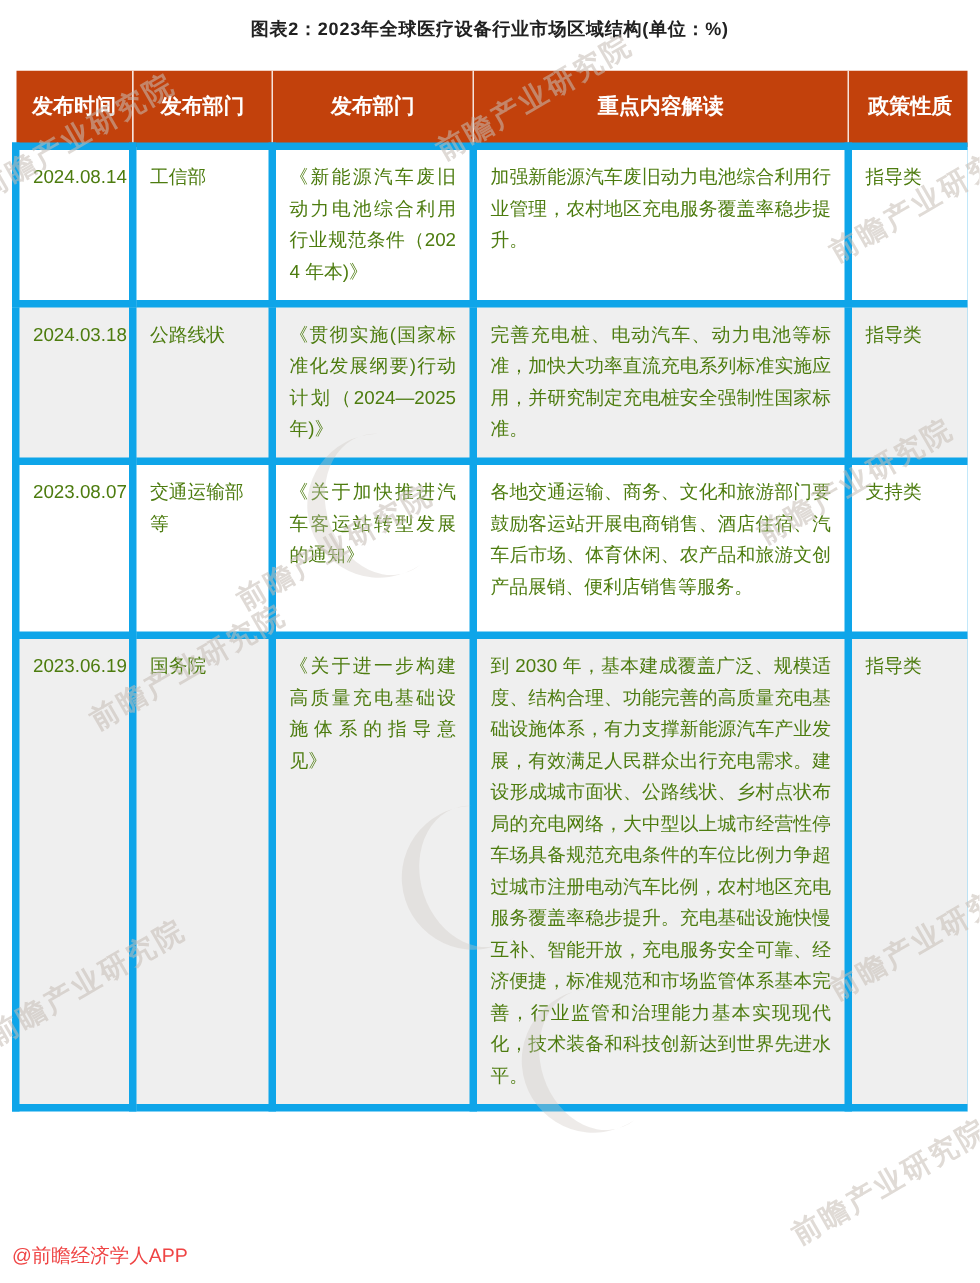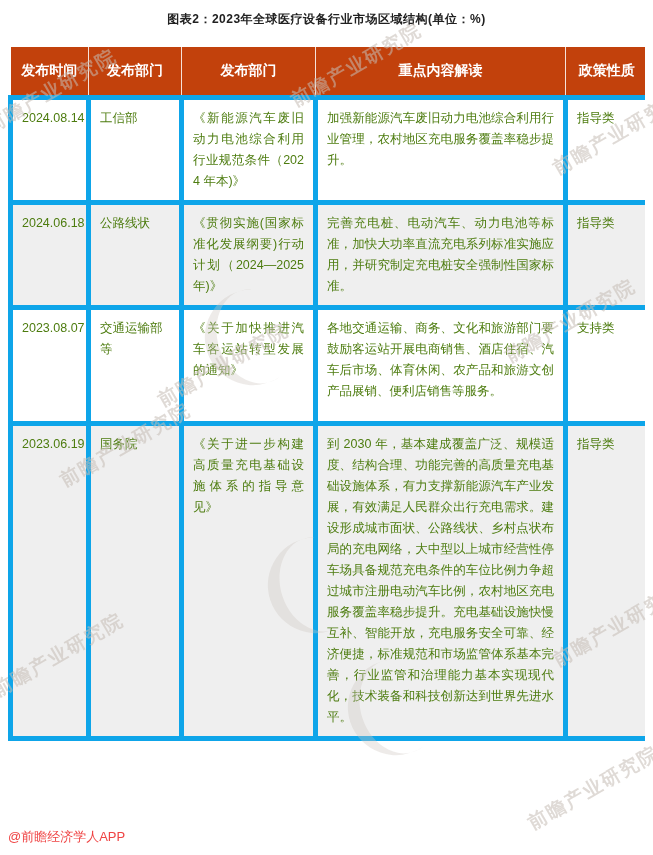--- a/index.html
+++ b/index.html
@@ -127,21 +127,21 @@
       </thead>
       <tbody>
           <tr>
             <td class="cell-date">2024.08.14</td>
             <td class="cell-dept">工信部</td>
             <td class="cell-policy">《新能源汽车废旧动力电池综合利用行业规范条件（2024 年本)》</td>
             <td class="cell-content">加强新能源汽车废旧动力电池综合利用行业管理，农村地区充电服务覆盖率稳步提升。</td>
             <td class="cell-nature">指导类</td>
           </tr>
           <tr>
-            <td class="cell-date">2024.06.18</td>
+            <td class="cell-date">2024.03.18</td>
             <td class="cell-dept">公路线状</td>
             <td class="cell-policy">《贯彻实施(国家标准化发展纲要)行动计划（2024—2025 年)》</td>
             <td class="cell-content">完善充电桩、电动汽车、动力电池等标准，加快大功率直流充电系列标准实施应用，并研究制定充电桩安全强制性国家标准。</td>
             <td class="cell-nature">指导类</td>
           </tr>
           <tr>
             <td class="cell-date">2023.08.07</td>
             <td class="cell-dept">交通运输部等</td>
             <td class="cell-policy">《关于加快推进汽车客运站转型发展的通知》</td>
             <td class="cell-content">各地交通运输、商务、文化和旅游部门要鼓励客运站开展电商销售、酒店住宿、汽车后市场、体育休闲、农产品和旅游文创产品展销、便利店销售等服务。</td>

